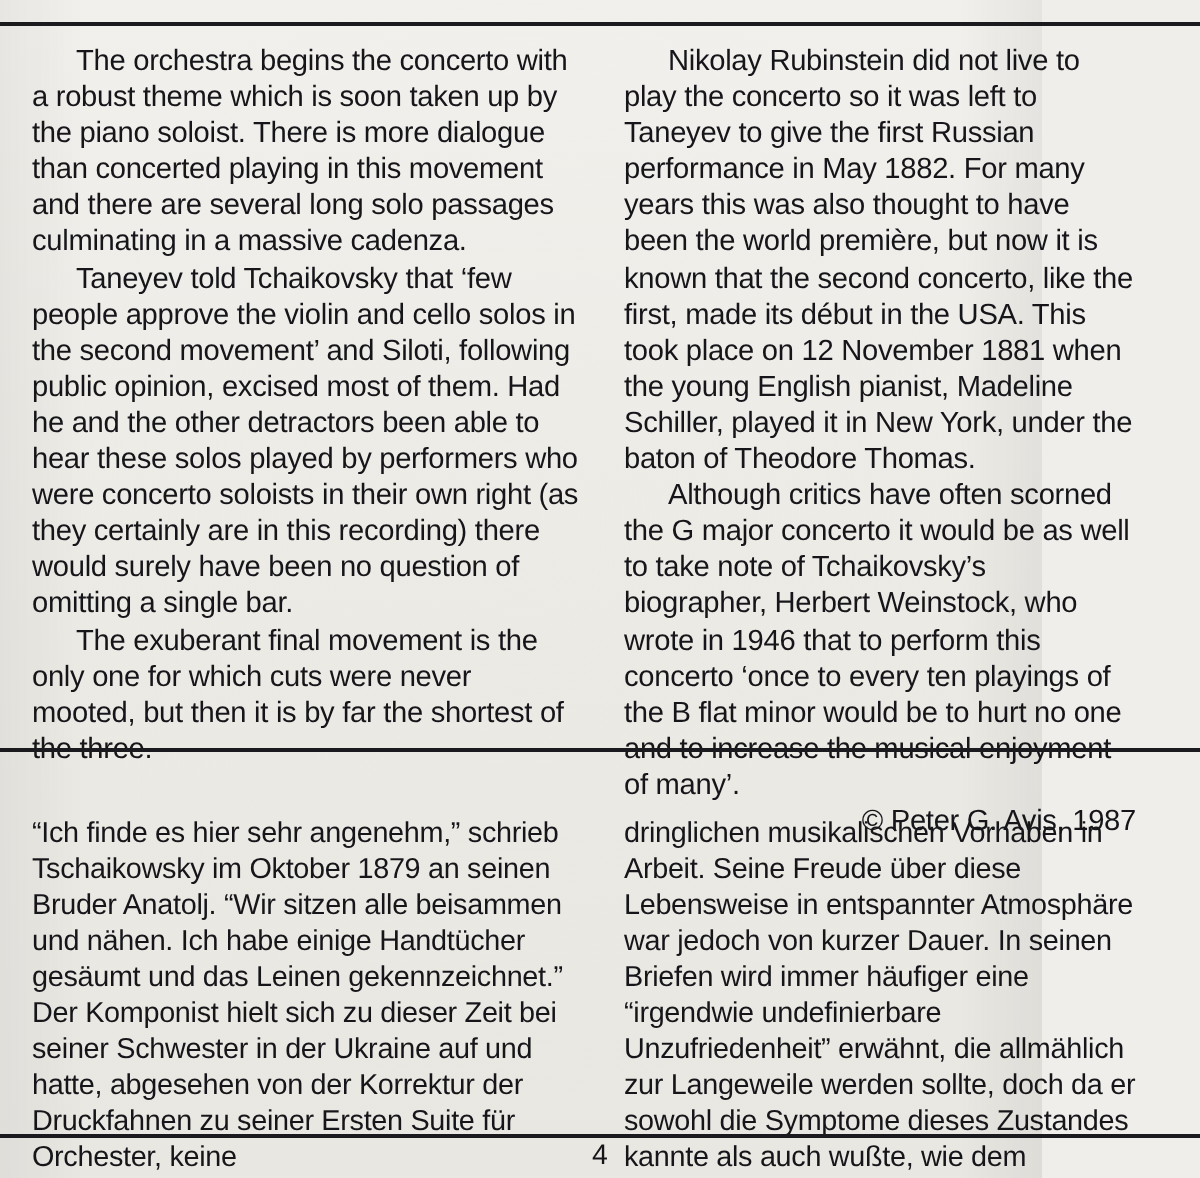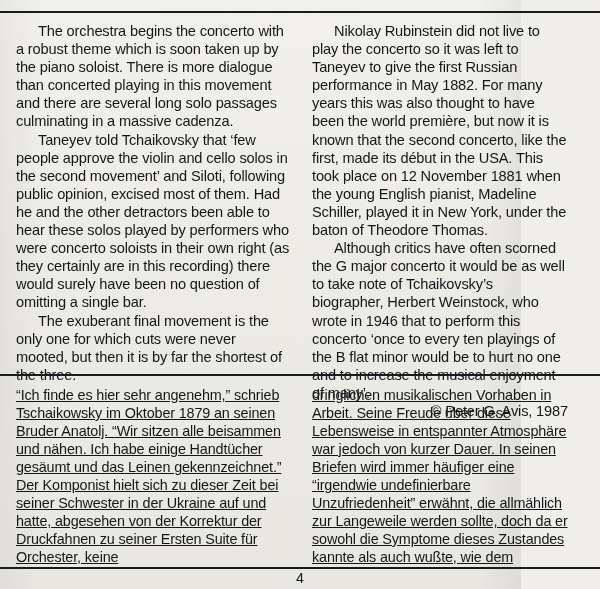--- a/index.html
+++ b/index.html
@@ -37,21 +37,21 @@
 
   
   .block {
     position: absolute;
     left: 0;
     width: 600px;
     display: flex;
     box-sizing: border-box;
   }
   .block.english { top: 22px; }
-  .block.german  { top: 386px; text-decoration: underline; }
+  .block.german  { top: 408px; }
 
   .col {
     box-sizing: border-box;
   }
   .col-left {
     width: 296px;
     padding-left: 16px;
     padding-right: 6px;
   }
   .col-right {

